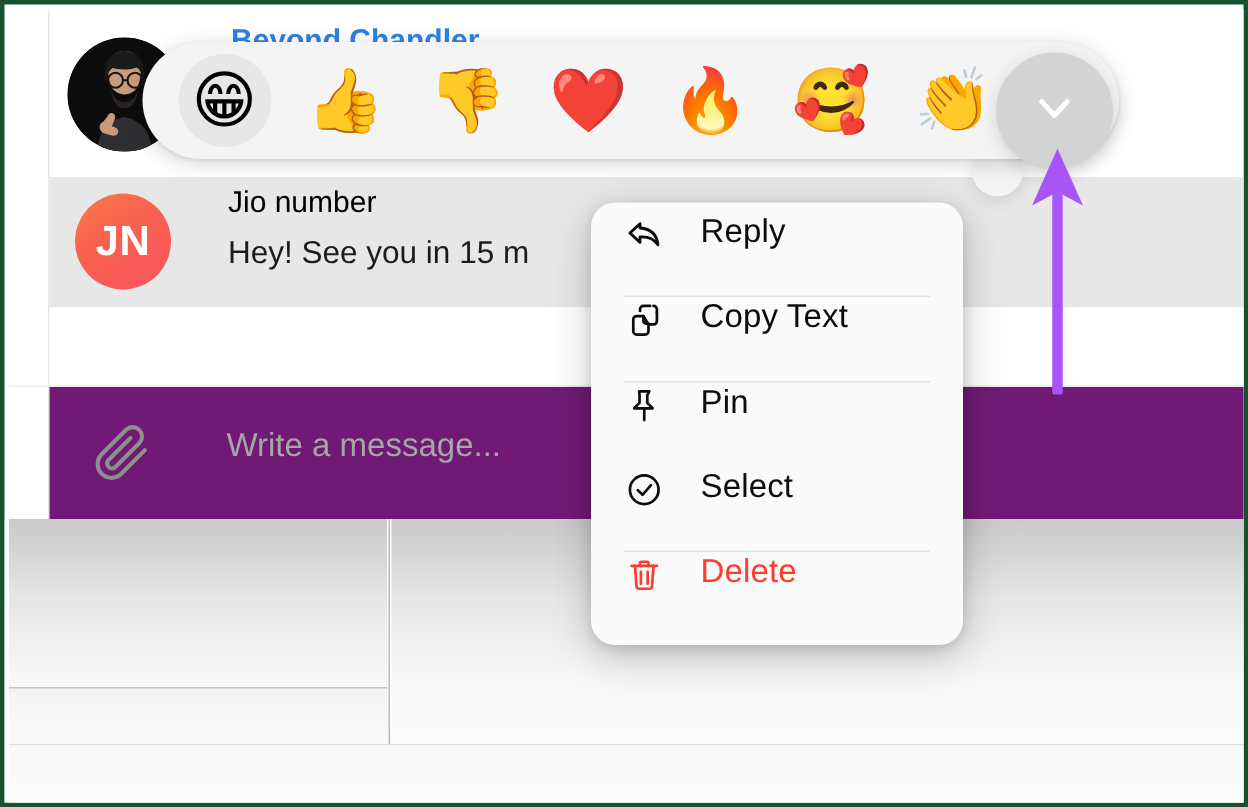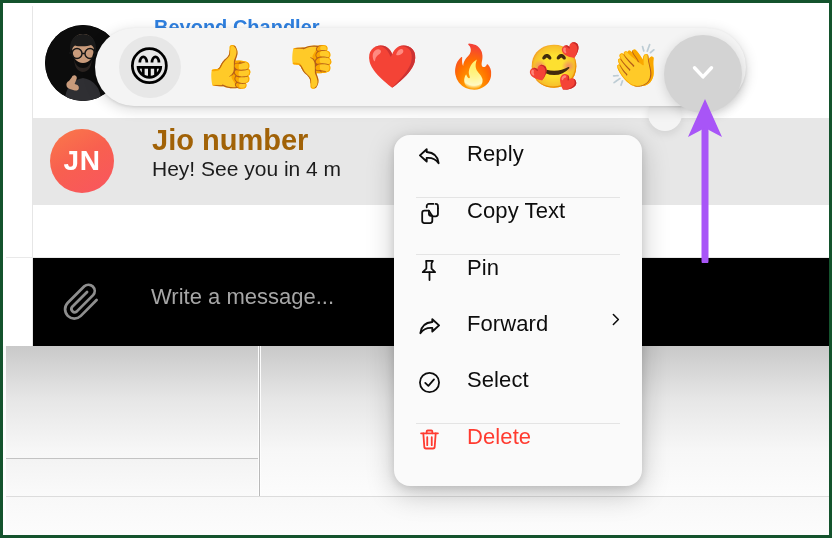--- a/index.html
+++ b/index.html
@@ -102,23 +102,23 @@
     font-weight: 700;
     letter-spacing: .5px;
     display: flex;
     align-items: center;
     justify-content: center;
   }
   .msg-name {
     position: absolute;
     left: 119px;
     top: 6px;
-    font-size: 29px;
-    font-weight: 700;
-    color: #a16207;
+    font-size: 20px;
+    font-weight: 400;
+    color: #000000;
     white-space: nowrap;
   }
   .msg-text {
     position: absolute;
     left: 119px;
     top: 39px;
     font-size: 21px;
     color: #1c1c1c;
     white-space: nowrap;
   }
@@ -141,21 +141,21 @@
     background: #e9e9e9;
   }
 
   
   .composer {
     position: absolute;
     left: 27px;
     top: 252px;
     width: 799px;
     height: 88px;
-    background: #000000;
+    background: #701a75;
   }
   .clip-icon {
     position: absolute;
     left: 26px;
     top: 21px;
     width: 44px;
     height: 46px;
     color: #8e8e8e;
   }
   .composer-placeholder {
@@ -319,21 +319,21 @@
 
   <div class="chat-window">
 
     <div class="list-edge"></div>
 
     <div class="ghost-name">Beyond Chandler</div>
 
     <div class="msg-row">
       <div class="avatar">JN</div>
       <div class="msg-name">Jio number</div>
-      <div class="msg-text">Hey! See you in 4 m</div>
+      <div class="msg-text">Hey! See you in 15 m</div>
     </div>
 
     <div class="msg-row-blank"></div>
     <div class="row-div"></div>
 
     <div class="composer">
       <div class="clip-icon">
         <svg viewBox="0 0 24 24" fill="none" stroke="currentColor" stroke-width="1.5" stroke-linecap="round" stroke-linejoin="round">
           <path d="M20.5 11.5l-8.6 8.6a5 5 0 0 1-7.1-7.1l9-9a3.4 3.4 0 0 1 4.8 4.8l-9 9a1.8 1.8 0 0 1-2.5-2.5l8.2-8.2"></path>
         </svg>
@@ -426,33 +426,20 @@
     <div class="menu-item">
       <span class="mi-icon">
         <svg viewBox="0 0 24 24" fill="none" stroke="currentColor" stroke-width="1.6" stroke-linecap="round" stroke-linejoin="round">
           <path d="M9 3.5h6l-1.2 2.2v4.6l3.2 3.2H6l3.2-3.2V5.7z"></path>
           <path d="M12 13.5v7"></path>
         </svg>
       </span>
       <span class="mi-label">Pin</span>
     </div>
 
-    <div class="menu-item">
-      <span class="mi-icon">
-        <svg viewBox="0 0 24 24" fill="none" stroke="currentColor" stroke-width="1.7" stroke-linecap="round" stroke-linejoin="round">
-          <path d="M14.5 5.5l6 5.5-6 5.5v-3.2c-5.2-.4-8.3 1.3-10.6 4.6.6-5.8 4-9.4 10.6-9.9z"></path>
-        </svg>
-      </span>
-      <span class="mi-label">Forward</span>
-      <span class="mi-chevron">
-        <svg viewBox="0 0 24 24" fill="none" stroke="currentColor" stroke-width="2.2" stroke-linecap="round" stroke-linejoin="round">
-          <polyline points="9 5 16 12 9 19"></polyline>
-        </svg>
-      </span>
-    </div>
 
     <div class="menu-item">
       <span class="mi-icon">
         <svg viewBox="0 0 24 24" fill="none" stroke="currentColor" stroke-width="1.6" stroke-linecap="round" stroke-linejoin="round">
           <circle cx="12" cy="12" r="8.5"></circle>
           <polyline points="8.2 12.3 11 15 16 9.3"></polyline>
         </svg>
       </span>
       <span class="mi-label">Select</span>
     </div>

